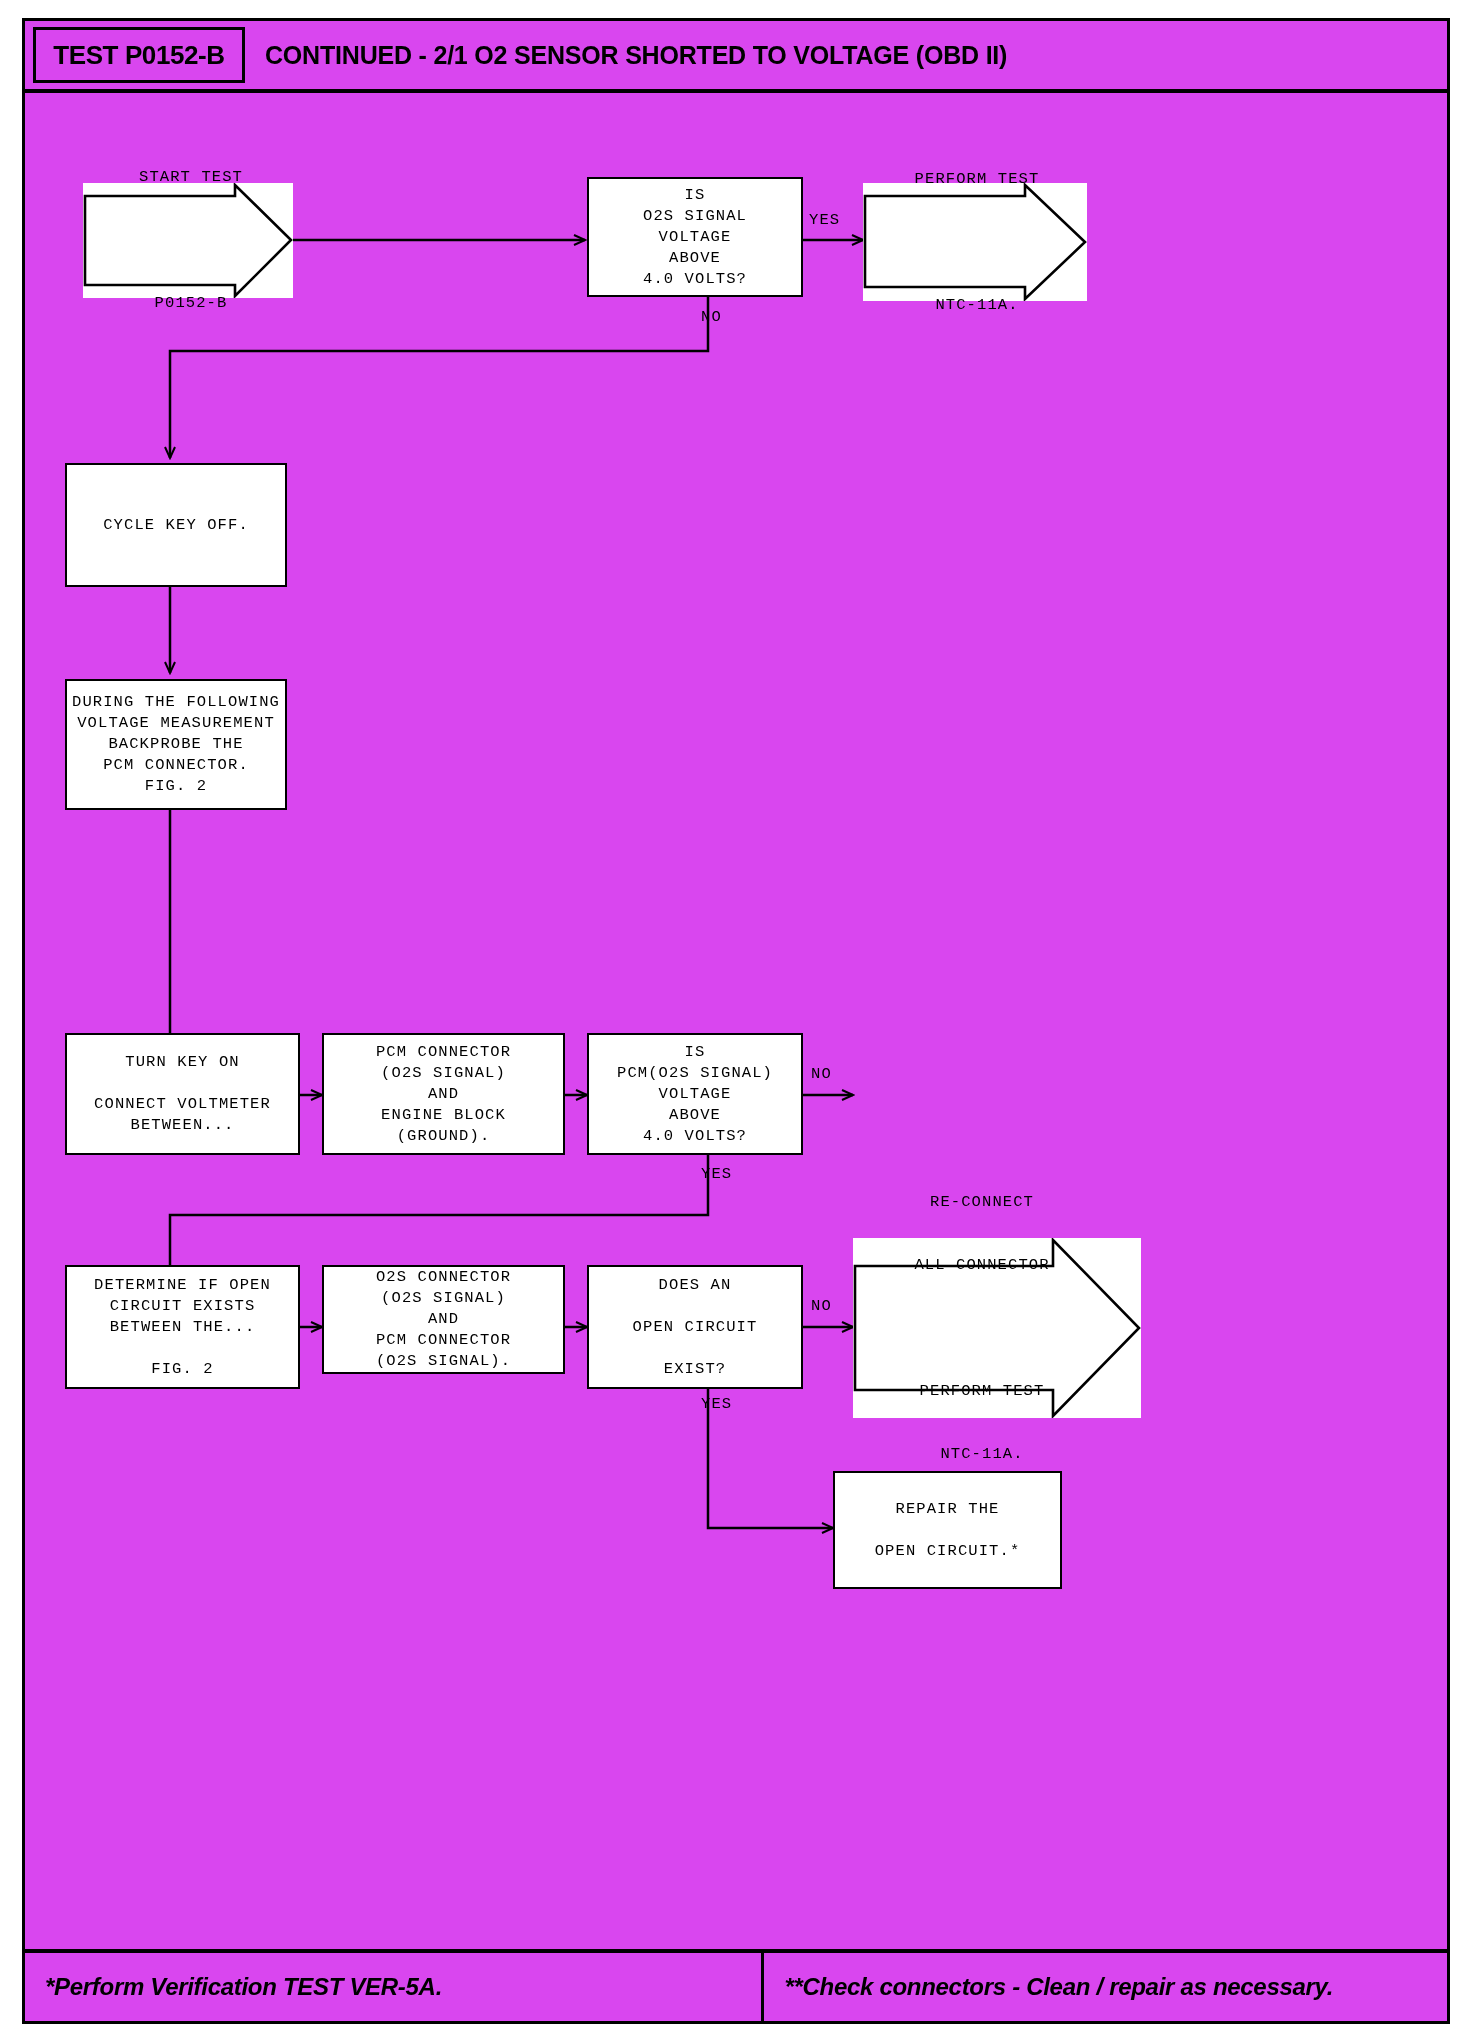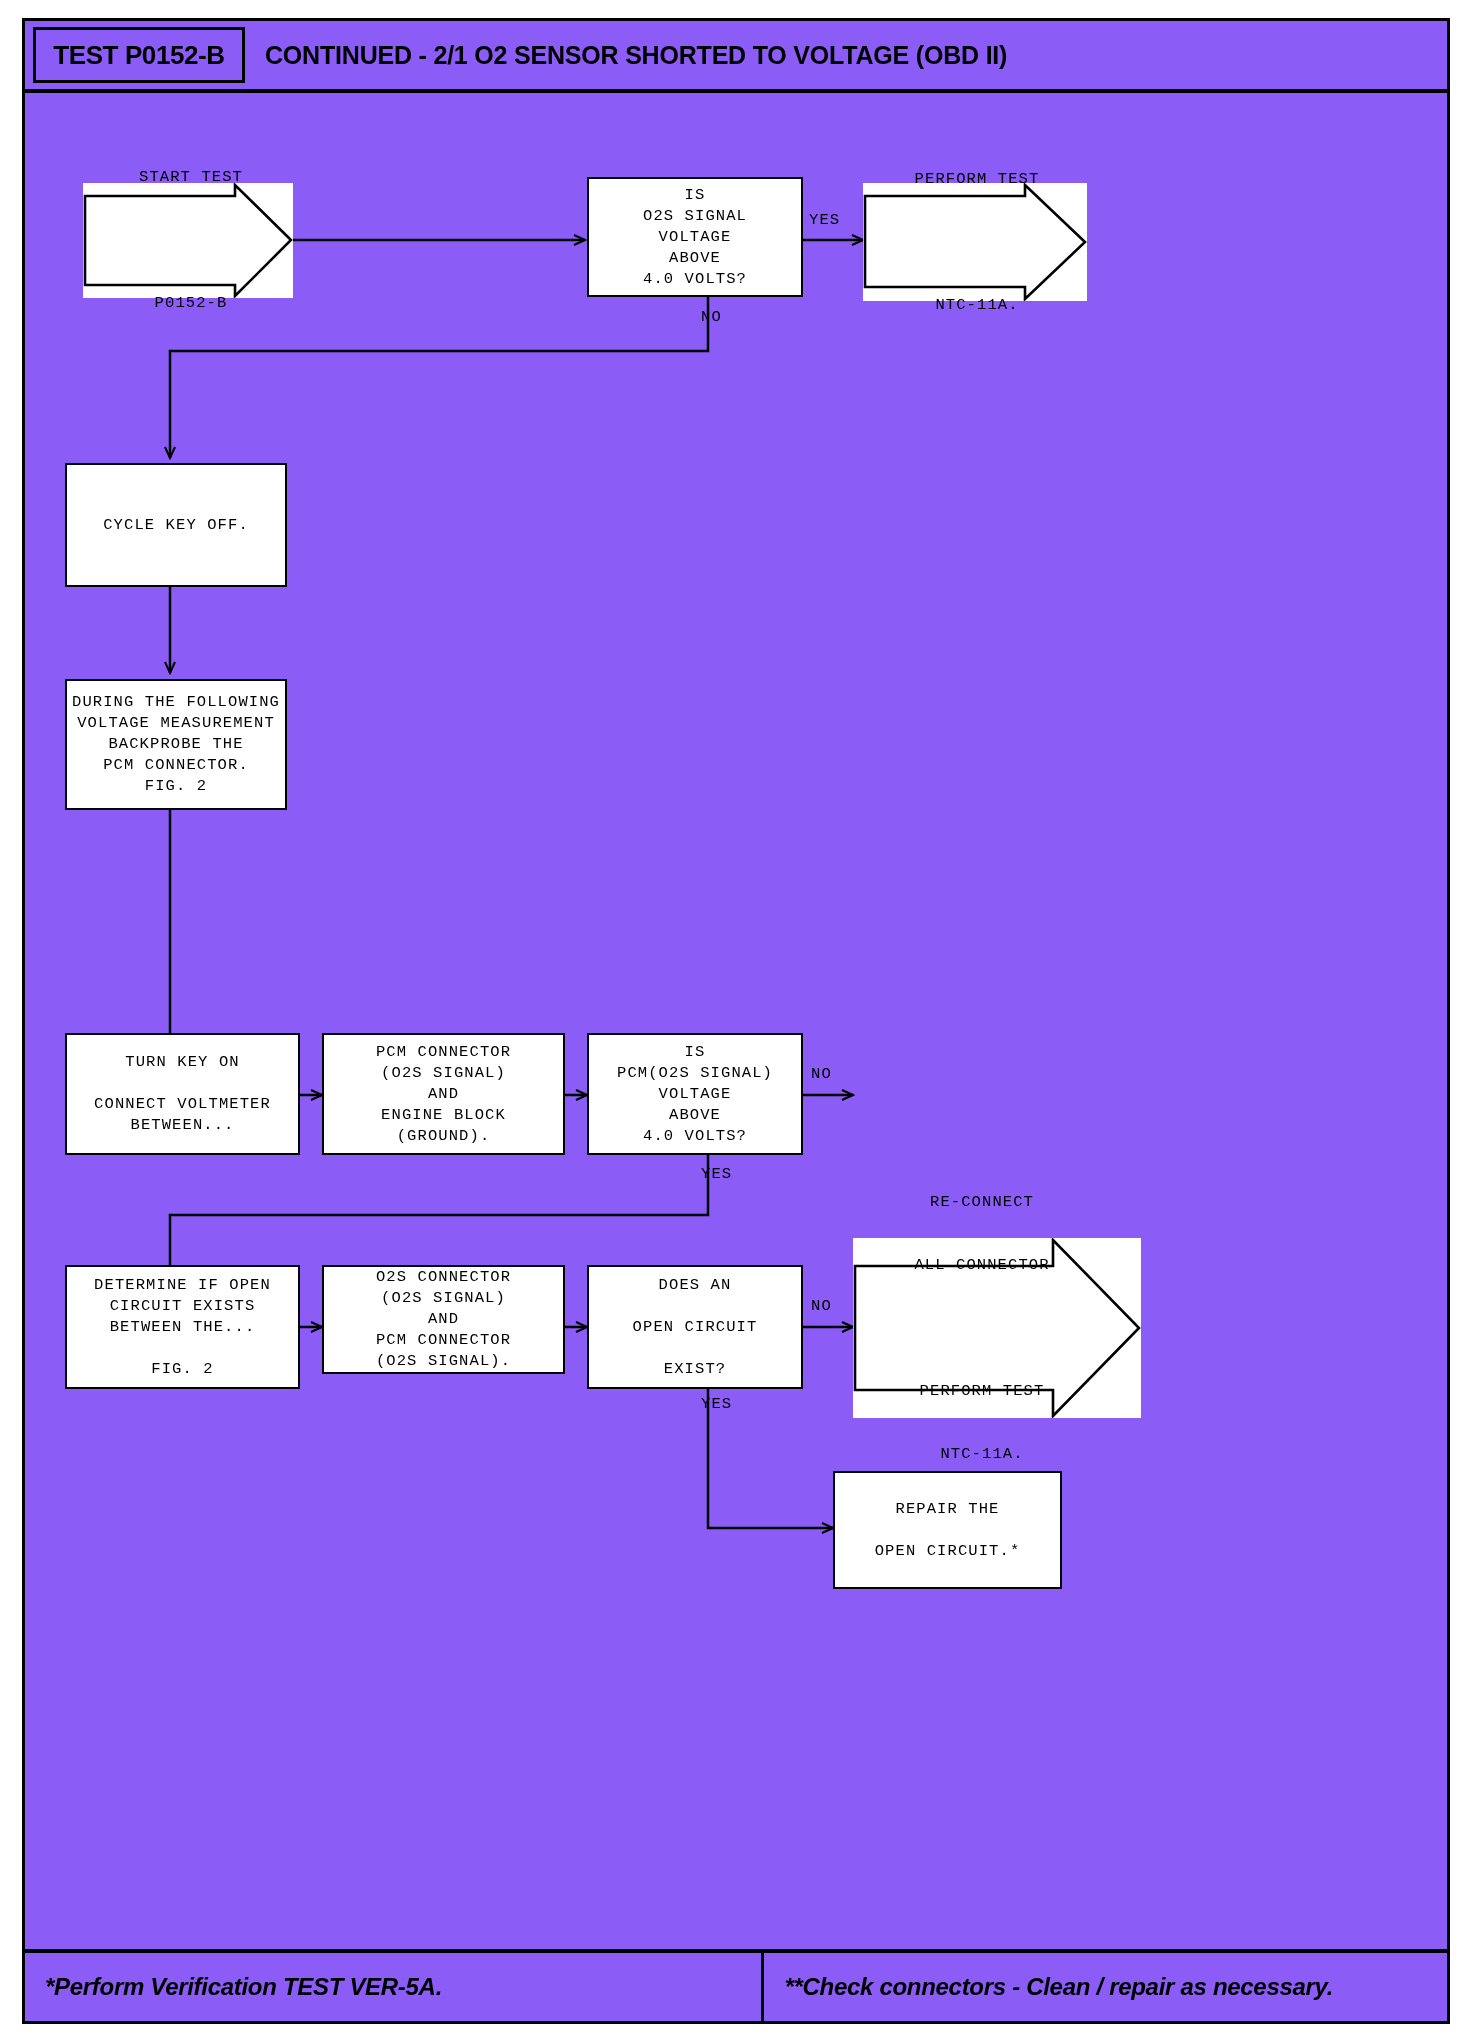--- a/index.html
+++ b/index.html
@@ -17,21 +17,21 @@
 
   
   #page {
     position: absolute;
     left: 22px;
     top: 18px;
     width: 1428px;
     height: 2006px;
     border: 3px solid #000;
     box-sizing: border-box;
-    background: #8b5cf6;
+    background: #d946ef;
   }
 
   
   #header-band {
     position: absolute;
     left: 0;
     top: 0;
     width: 100%;
     height: 72px;
     border-bottom: 4px solid #000;

